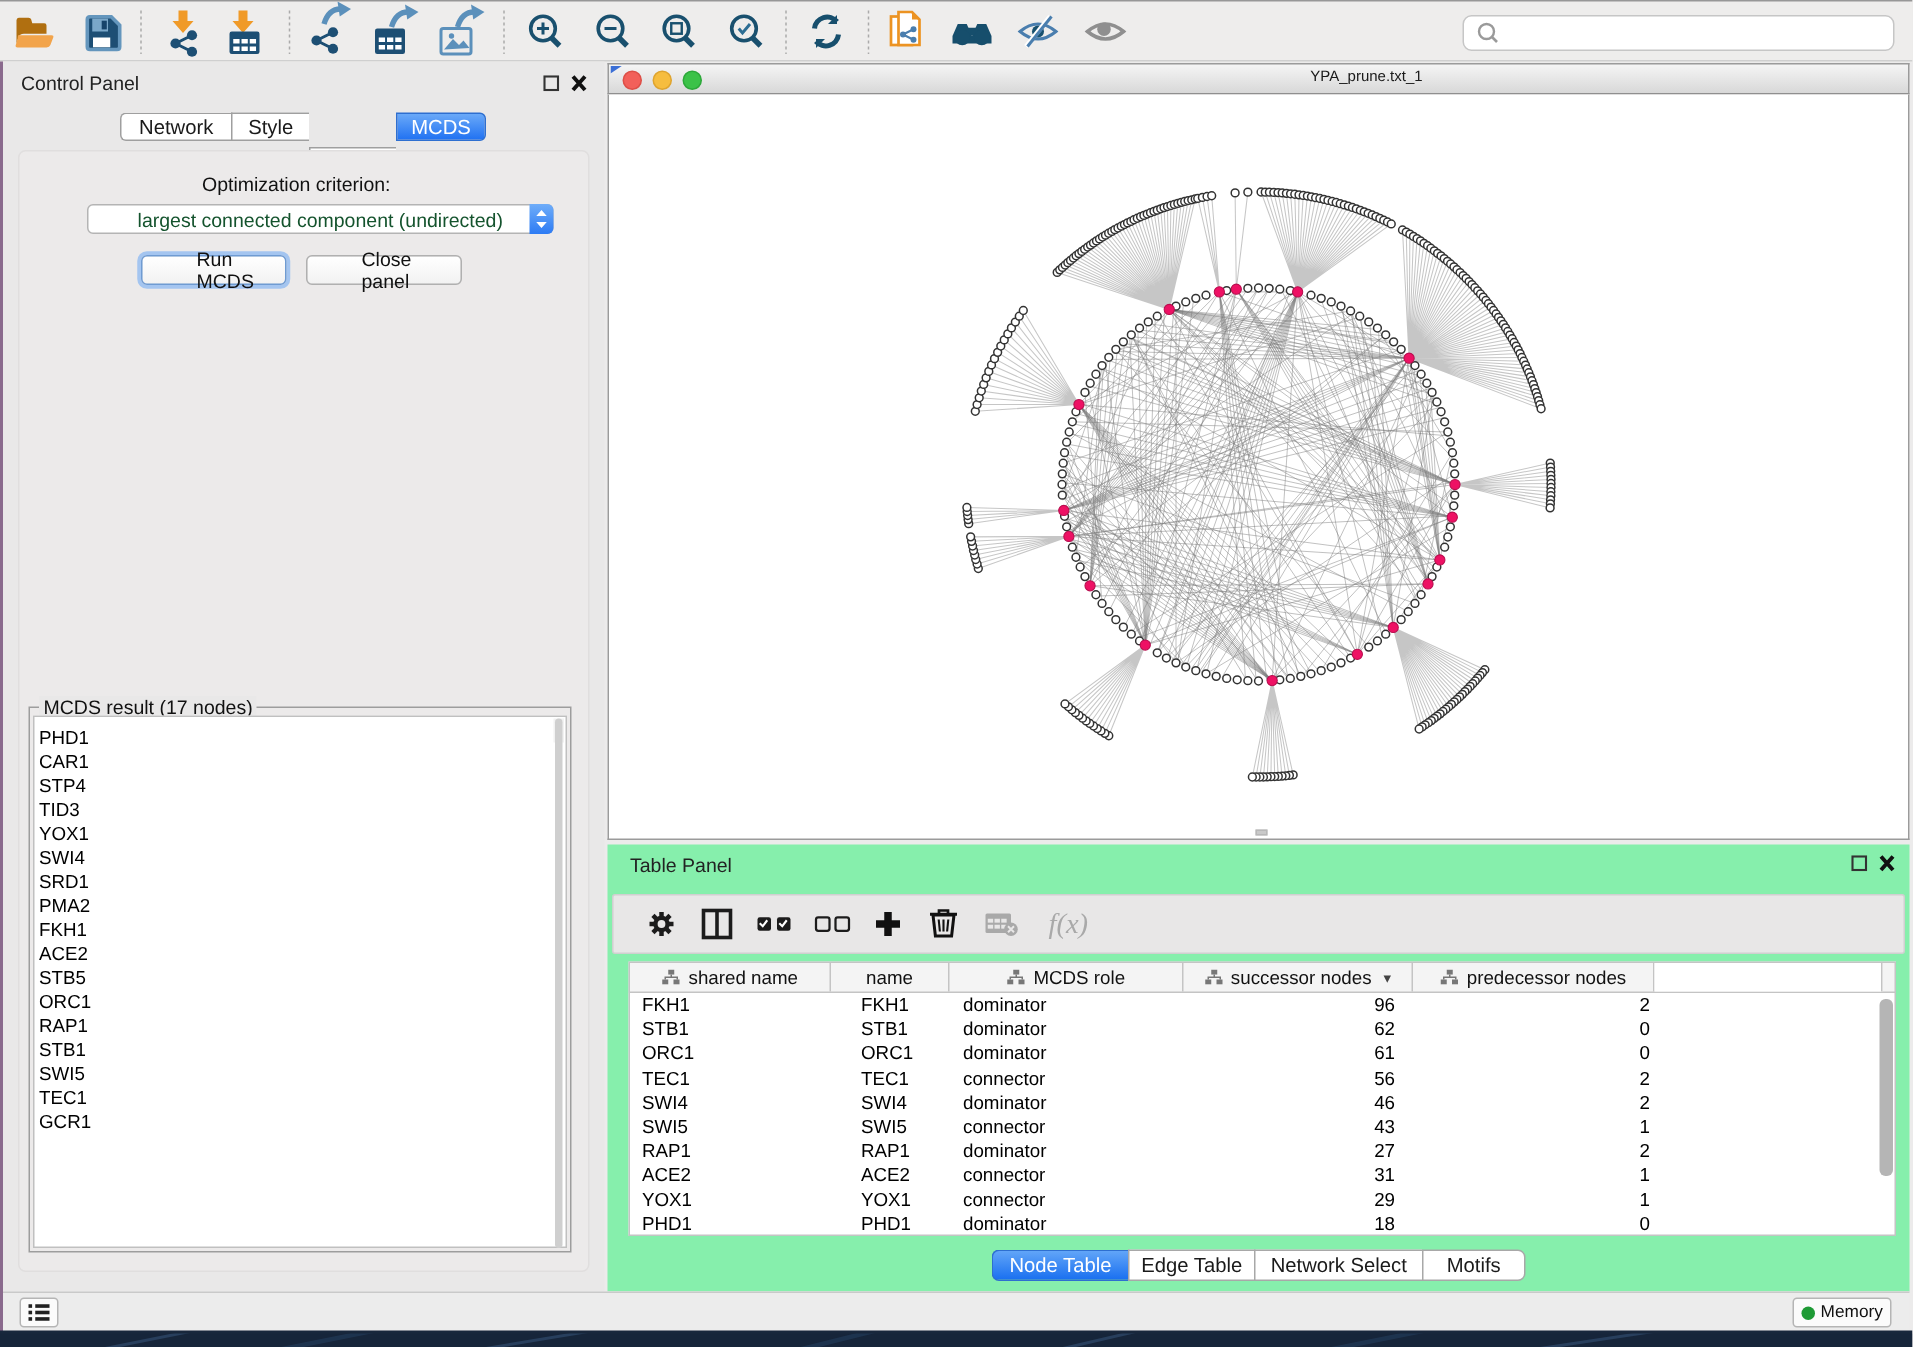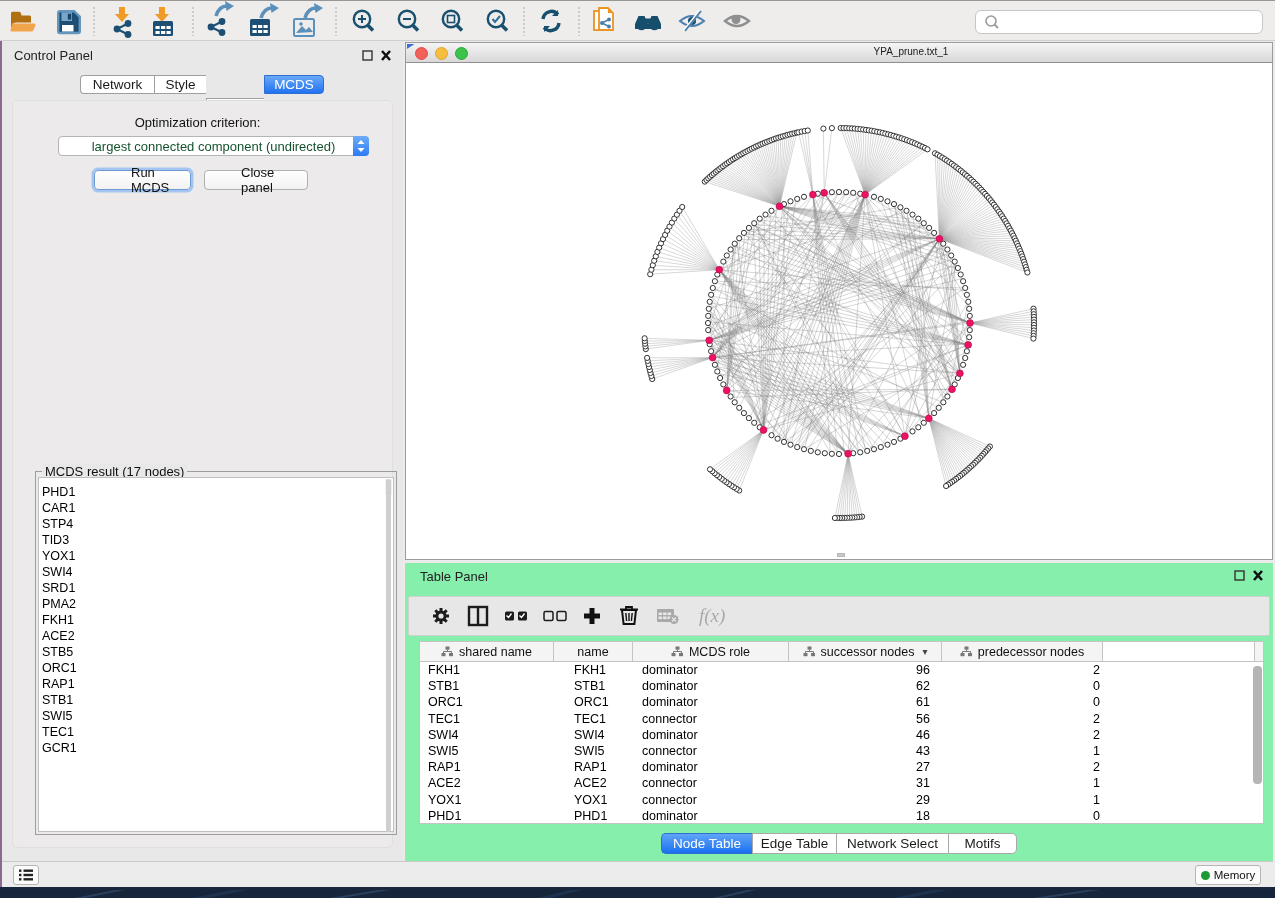--- a/index.html
+++ b/index.html
@@ -32,21 +32,21 @@
   border:1px solid #b4b4b4; border-radius:4px; font-size:13px; color:#14532d;
   display:flex; align-items:center; justify-content:center;margin-left:12px; }
 #dd-spin { position:absolute; right:-1px; top:-1px; width:16px; height:20px;
   background:linear-gradient(#6fadf9,#2d7bf4); border-radius:0 4px 4px 0; }
 .btn { position:absolute; height:20px; background:linear-gradient(#ffffff,#f2f2f2); border:1px solid #b0b0b0;
   border-radius:4px; font-size:13px; color:#111; display:flex; align-items:center; justify-content:center;padding-left:36px; }
 #runbtn { left:81px; top:69px; width:97px; box-shadow:0 0 0 2.5px #a4c5f0; border-color:#6f9bd2; }
 #closebtn { left:191px; top:69px; width:104px; }
 
 #fieldset { position:absolute; left:17px; top:430px; width:362px; height:364px;
-  border:1px solid #9d9d9d;margin-left:16px; }
+  border:1px solid #9d9d9d; }
 #mcdslist { position:absolute; left:2px; top:5px; width:356px; height:355px; background:#fff;
   border:1px solid #c0c0c0; font-size:12.5px; color:#000; }
 #mcdslist div { height:16px; line-height:16px; padding-left:3px; }
 #listsb { position:absolute; right:1px; top:1px; width:7px; height:353px; background:#f2f2f2; }
 #listsb div { position:absolute; left:1px; top:0; width:5px; height:353px; background:#cfcfcf; border-radius:3px; }
 
 
 #netpanel { left:405px; top:42px; width:868px; height:518px; }
 #nettitle { position:absolute; left:0; top:0; width:868px; height:21px;
   background:linear-gradient(#f5f5f5,#d8d8d8); border:1px solid #9b9b9b; border-bottom:1px solid #8f8f8f; }

